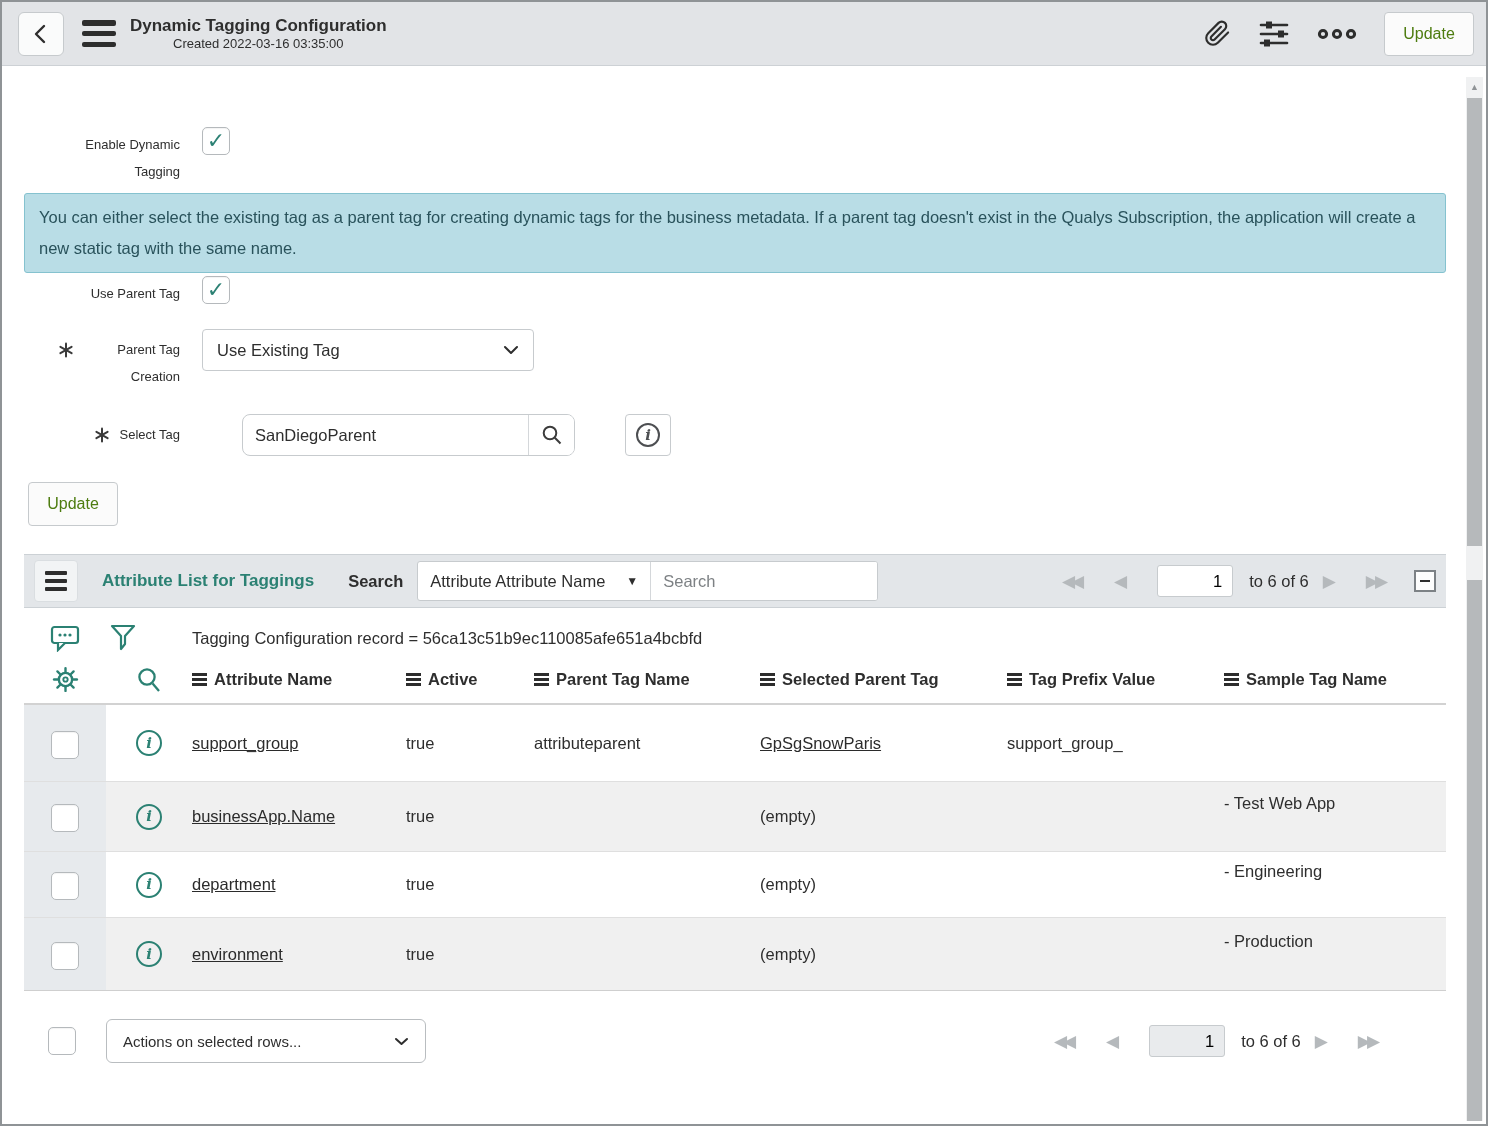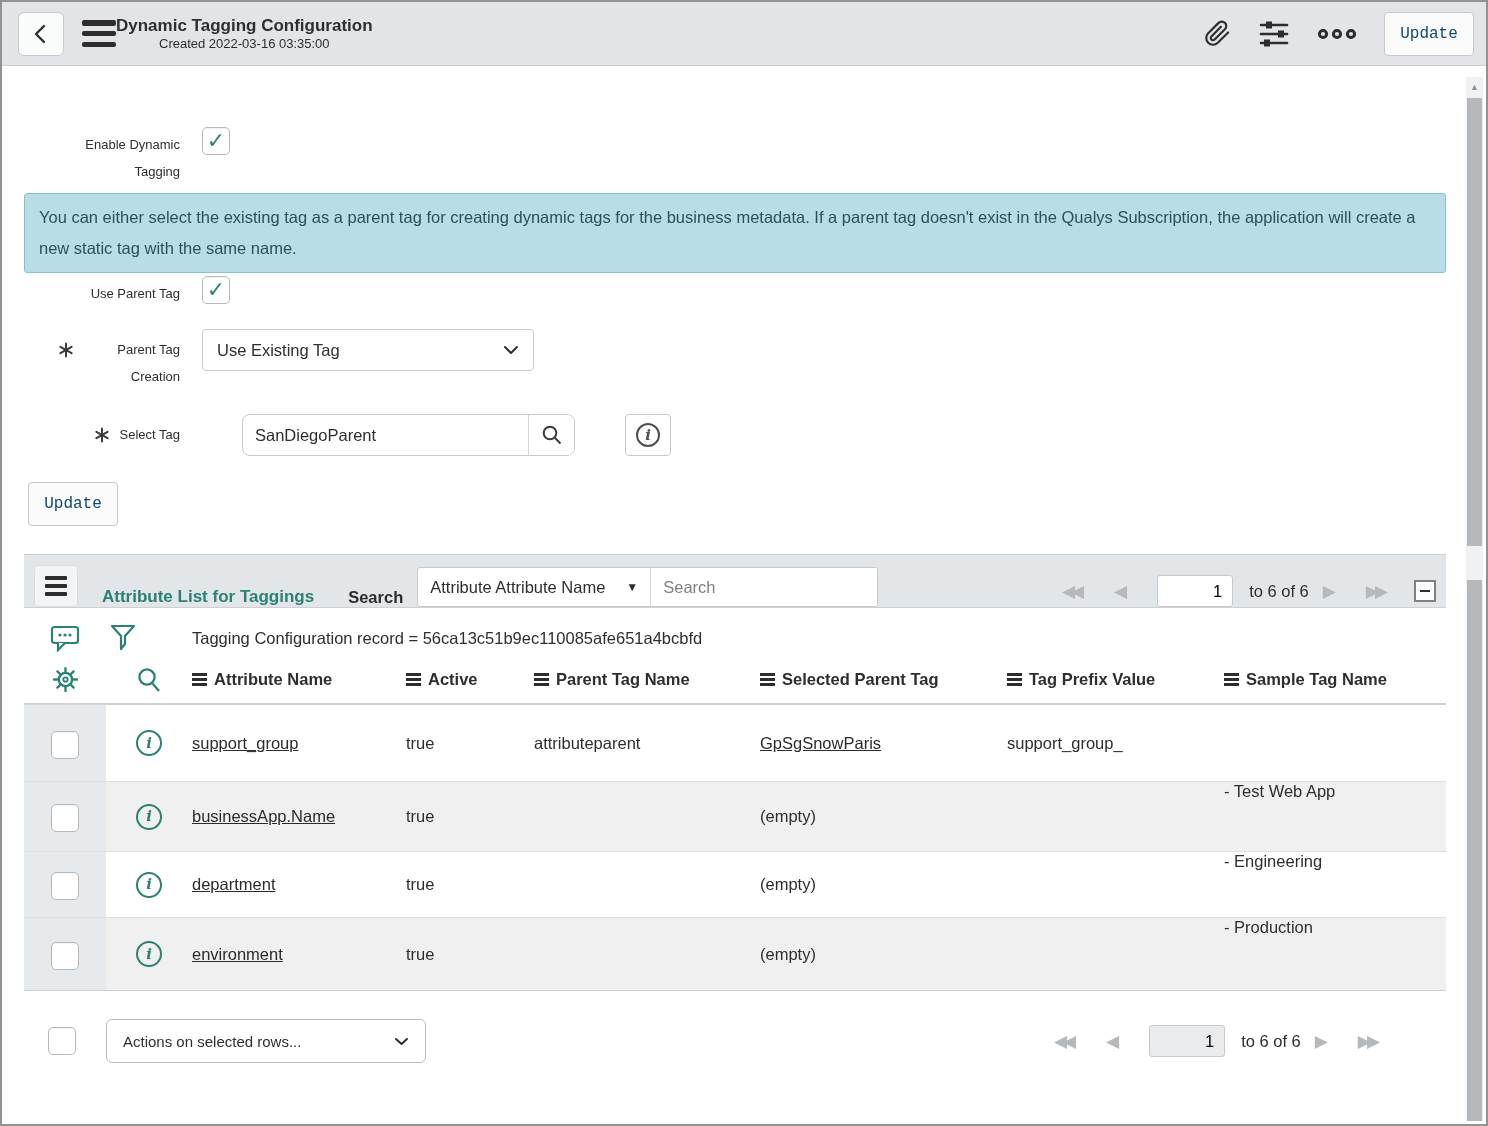--- a/index.html
+++ b/index.html
@@ -19,28 +19,28 @@
     height:64px; background:#e2e4e7; border-bottom:1px solid #cdd1d5;
     display:flex; align-items:center; padding:0 12px 0 16px;
   }
   .back-btn {
     width:46px; height:44px; background:#fafbfb; border:1px solid #c6cacd;
     border-radius:6px; display:flex; align-items:center; justify-content:center;
     cursor:pointer; flex:none;
   }
   .burger { width:34px; height:27px; display:flex; flex-direction:column; justify-content:space-between; margin-left:18px; cursor:pointer; flex:none;}
   .burger i { display:block; height:5.5px; background:#2d2d2d; border-radius:2px; }
-  .title-block { margin-left:0; line-height:1.25; }
+  .title-block { margin-left:14px; line-height:1.25; }
   .title-block .t { font-size:17px; font-weight:bold; }
   .title-block .s { font-size:13px;text-align:center; }
   .header-right { margin-left:auto; display:flex; align-items:center; gap:27px; }
   .icon-btn { background:none; border:none; cursor:pointer; display:flex; align-items:center; }
   .btn {
     background:#fbfbfb; border:1px solid #c6cacd; border-radius:4px;
-    font-family:Liberation Mono, monospace; font-size:16px; color:#0c4a6e; cursor:pointer;
+    font-family:Liberation Sans, sans-serif; font-size:16px; color:#4d7c0f; cursor:pointer;
   }
   .update-top { width:90px; height:44px; }
 
   
   .content { padding:0 22px; }
   .form-row { display:flex; align-items:flex-start; }
   .form-label {
     width:178px; padding-right:22px; flex:none;
     display:flex; justify-content:flex-end; align-items:flex-start; gap:10px;
     font-size:13px; line-height:27px; padding-top:7px;
@@ -92,21 +92,21 @@
     font-family:"DejaVu Serif",serif; font-style:italic; font-weight:bold; font-size:15px; line-height:1;
   }
   .i-gray { border:2px solid #4d4f52; color:#4d4f52; }
   .i-teal { border:2px solid #2b8173; color:#2b8173; width:26px; height:26px; }
   .update-form { width:90px; height:44px; margin:26px 0 0 4px; }
 
   
   .list-wrap { margin:28px 22px 0 22px; width:1422px; }
   .list-bar {
     height:54px; background:#e3e6e9; border-top:1px solid #ccd1d5; border-bottom:1px solid #ccd1d5;
-    display:flex; align-items:flex-end; padding:0 10px;
+    display:flex; align-items:center; padding:0 10px;
   }
   .list-burger {
     width:44px; height:42px; background:#f2f4f5; border:1px solid #dadee1; border-radius:4px;
     display:flex; flex-direction:column; justify-content:center; align-items:center; gap:4px; cursor:pointer; flex:none;
   }
   .list-burger i { display:block; width:22px; height:4px; background:#2d2d2d; border-radius:1px; }
   .list-title { margin-left:24px; color:#2b8173; font-size:17px; font-weight:bold; }
   .search-lbl { margin-left:34px; font-size:16.5px; font-weight:bold; }
   .search-group { display:flex; height:40px; margin-left:14px; border:1px solid #c7cbce; border-radius:3px; background:#fff; overflow:hidden; }
   .search-col {
@@ -148,21 +148,21 @@
   .trow { min-height:70px; }
   .trow .cell { display:flex; align-items:center; font-size:16.5px; }
   .gutter { background:#e7eaed; display:flex; align-items:center; justify-content:center; }
   .icell { display:flex; align-items:center; justify-content:center; }
   .r1 { min-height:76px; background:#fff; }
   .r2 { min-height:70px; background:#f0f0f0; border-top:1px solid #dfdfdf; }
   .r3 { min-height:66px; background:#fff; border-top:1px solid #dfdfdf; }
   .r4 { min-height:74px; background:#f0f0f0; border-top:1px solid #dfdfdf; border-bottom:1px solid #cfcfcf; }
   .link { text-decoration:underline; color:#2b2b2b; cursor:pointer; }
   .sample-cell { flex-direction:column; align-items:flex-start !important; justify-content:center; gap:4px; }
-  .sample-low { justify-content:flex-start; padding-bottom:26px; }
+  .sample-low { justify-content:center; padding-bottom:26px; }
 
   
   .list-footer { display:flex; align-items:center; margin:28px 22px 0 22px; width:1422px; }
   .list-footer .checkbox { margin-left:24px; margin-top:0; }
   .actions-select {
     margin-left:30px; width:320px; height:44px; border:1px solid #b9bdc0; border-radius:6px; background:#fff;
     display:flex; align-items:center; justify-content:space-between; padding:0 16px;
     font-size:15px; cursor:pointer;
   }
 

